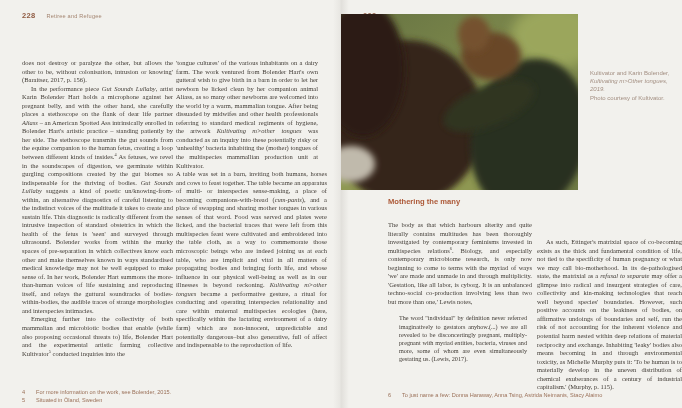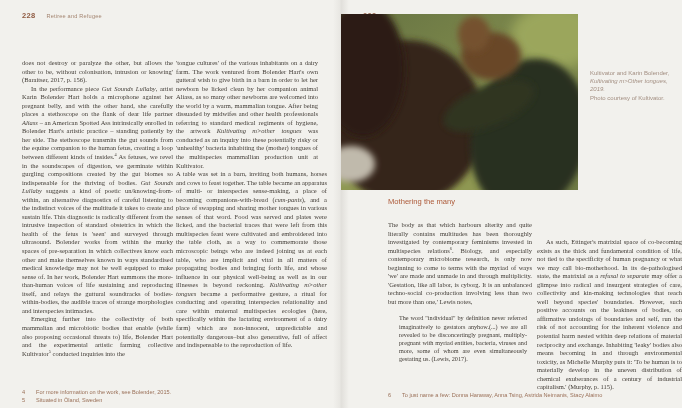--- a/index.html
+++ b/index.html
@@ -23,21 +23,21 @@
   .fn-left{left:22px;top:388px;width:300px;}
   .fn-right{left:388px;top:391px;width:290px;}
   .fn-row{display:flex;}
   .fn-num{width:14px;flex:none;}
   .photo{position:absolute;left:341px;top:14px;width:237px;height:176px;overflow:hidden;}
   .photo svg{display:block;}
   .caption{position:absolute;left:590px;top:69px;width:92px;font-family:"Liberation Sans",sans-serif;
            font-size:6px;line-height:8.2px;color:#a38f82;}
   .caption .ital{font-style:italic;}
   .section-heading{position:absolute;left:388px;top:197px;margin:0;
-           font-family:"Liberation Sans",sans-serif;font-size:7.6px;font-weight:normal;color:#ad5a39;}
+           font-family:"Liberation Sans",sans-serif;font-size:7.6px;font-weight:bold;color:#ad5a39;}
   .rp-col1{position:absolute;left:388px;top:221px;width:144px;}
   .quote{margin:8px 5px 0 11px;font-size:6.2px;line-height:8.2px;}
   .rp-col2{position:absolute;left:537px;top:238px;width:145px;text-indent:9px;}
   .gutter{position:absolute;left:333px;top:0;width:16px;height:408px;pointer-events:none;
           background:linear-gradient(90deg,rgba(60,50,40,0) 0%,rgba(60,50,40,.05) 42%,rgba(60,50,40,.09) 52%,rgba(60,50,40,0) 100%);}
 </style>
 </head>
 <body>
 
 <div id="spread">

